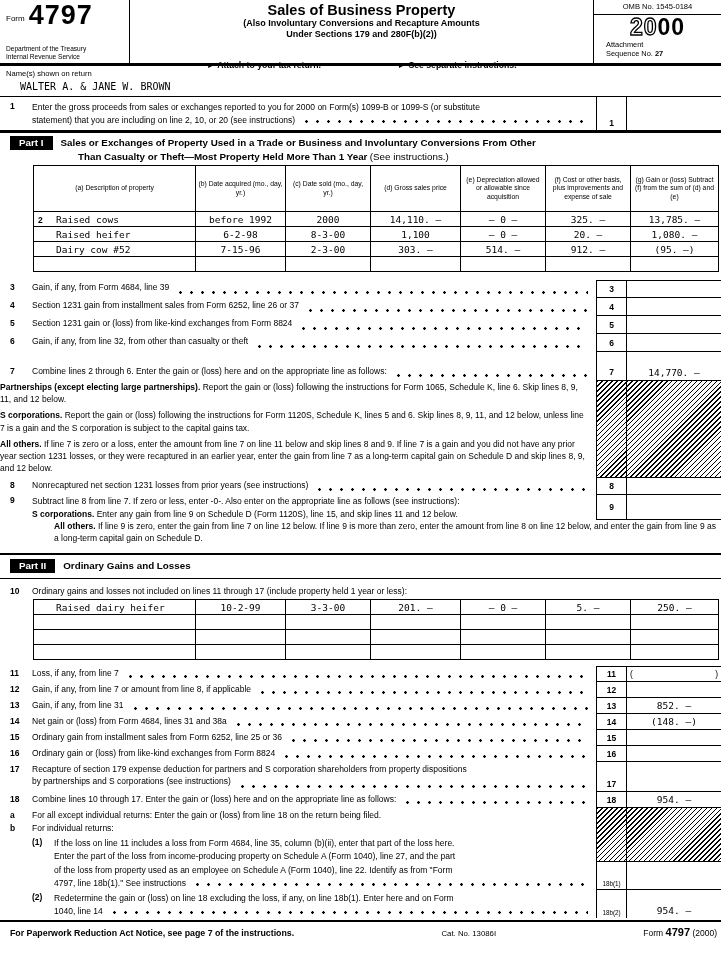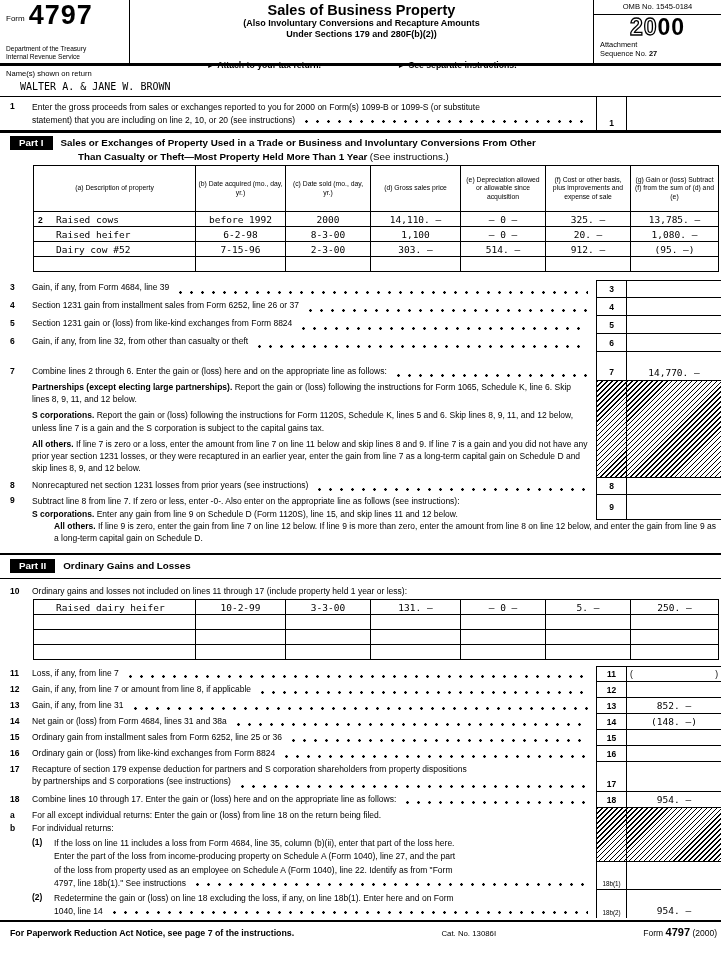--- a/index.html
+++ b/index.html
@@ -21,21 +21,21 @@
   .form-number { font-size:27px; font-weight:bold; letter-spacing:1px; line-height:26px; }
   .dept { font-size:6.6px; line-height:8px; }
   .hdr-center { flex:1; text-align:center; padding-top:2px; }
   .title { font-size:14.5px; font-weight:bold; line-height:16px; }
   .subtitle { font-size:9px; font-weight:bold; line-height:10.5px; }
   .attach-line { display:flex; justify-content:space-evenly; font-size:8.7px; font-weight:bold; margin-top:21px; }
   .hdr-right { width:128px; border-left:1.5px solid #000; text-align:center; display:flex; flex-direction:column; }
   .omb { font-size:7.6px; border-bottom:1px solid #000; padding:2px 0 3px; }
   .year { font-size:23px; font-weight:bold; line-height:24px; letter-spacing:1px; }
   .yr-o { color:#fff; -webkit-text-stroke:1.3px #000; }
-  .attach-seq { font-size:7.4px; text-align:left; padding-left:6px; line-height:9px; margin-top:1px; }
+  .attach-seq { font-size:7.4px; text-align:left; padding-left:6px; line-height:9px; margin-top:1px;margin-left:6px; }
 
   
   .name-row { display:flex; height:31px; border-bottom:1.5px solid #000; }
   .nr-left { flex:1; padding:2px 0 0 6px; }
   .small-label { font-size:7.6px; }
   .entry { display:block; margin:3px 0 0 14px; font-size:10px; }
   .nr-right { width:182px; border-left:1.5px solid #000; padding:2px 0 0 8px; }
 
   
   .lnrow { display:flex; padding-left:10px; align-items:stretch; }
@@ -70,21 +70,21 @@
   
   table.ptable { width:685px; margin-left:33px; border-collapse:collapse; table-layout:fixed; }
   table.ptable td, table.ptable th { border:1.2px solid #000; padding:0 2px; overflow:hidden; }
   th.colhead { font-weight:normal; font-size:6.8px; line-height:8.2px; text-align:center; height:46px; vertical-align:middle; }
   td.cell { height:15px; text-align:center; }
   td.cell.desc { text-align:left; }
   td .rownum { font-weight:bold; display:inline-block; width:18px; margin-left:2px; }
   td .val { font-size:9.5px; }
 
   
-  .pblock { display:flex; padding-left:32px; }
+  .pblock { display:flex; }
   .pleft { flex:1; padding-right:8px; }
   .pleft p { margin:0 0 4px; line-height:12.2px; font-size:8.5px; }
   .prail { width:125px; display:flex; }
   .l9wrap { display:flex; padding-left:10px; }
   .l9left { flex:1; }
   .l9left p { margin:0; line-height:12.2px; padding-right:8px; }
   .fullpara { padding:0 4px 0 32px; line-height:12.2px; margin:0; }
 
   
   .parens { justify-content:space-between; padding:0 3px; }
@@ -342,21 +342,21 @@
         <col style="width:90px">
         <col style="width:85px">
         <col style="width:85px">
         <col style="width:88px">
       </colgroup>
     <tbody>
         <tr>
       <td class="cell desc"><span class="rownum"></span><span class="val">Raised dairy heifer</span></td>
       <td class="cell"><span class="val">10-2-99</span></td>
       <td class="cell"><span class="val">3-3-00</span></td>
-      <td class="cell"><span class="val">131. –</span></td>
+      <td class="cell"><span class="val">201. –</span></td>
       <td class="cell"><span class="val">– 0 –</span></td>
       <td class="cell"><span class="val">5. –</span></td>
       <td class="cell"><span class="val">250. –</span></td>
     </tr>
     <tr>
       <td class="cell desc"></td>
           <td class="cell"></td>
           <td class="cell"></td>
           <td class="cell"></td>
           <td class="cell"></td>

